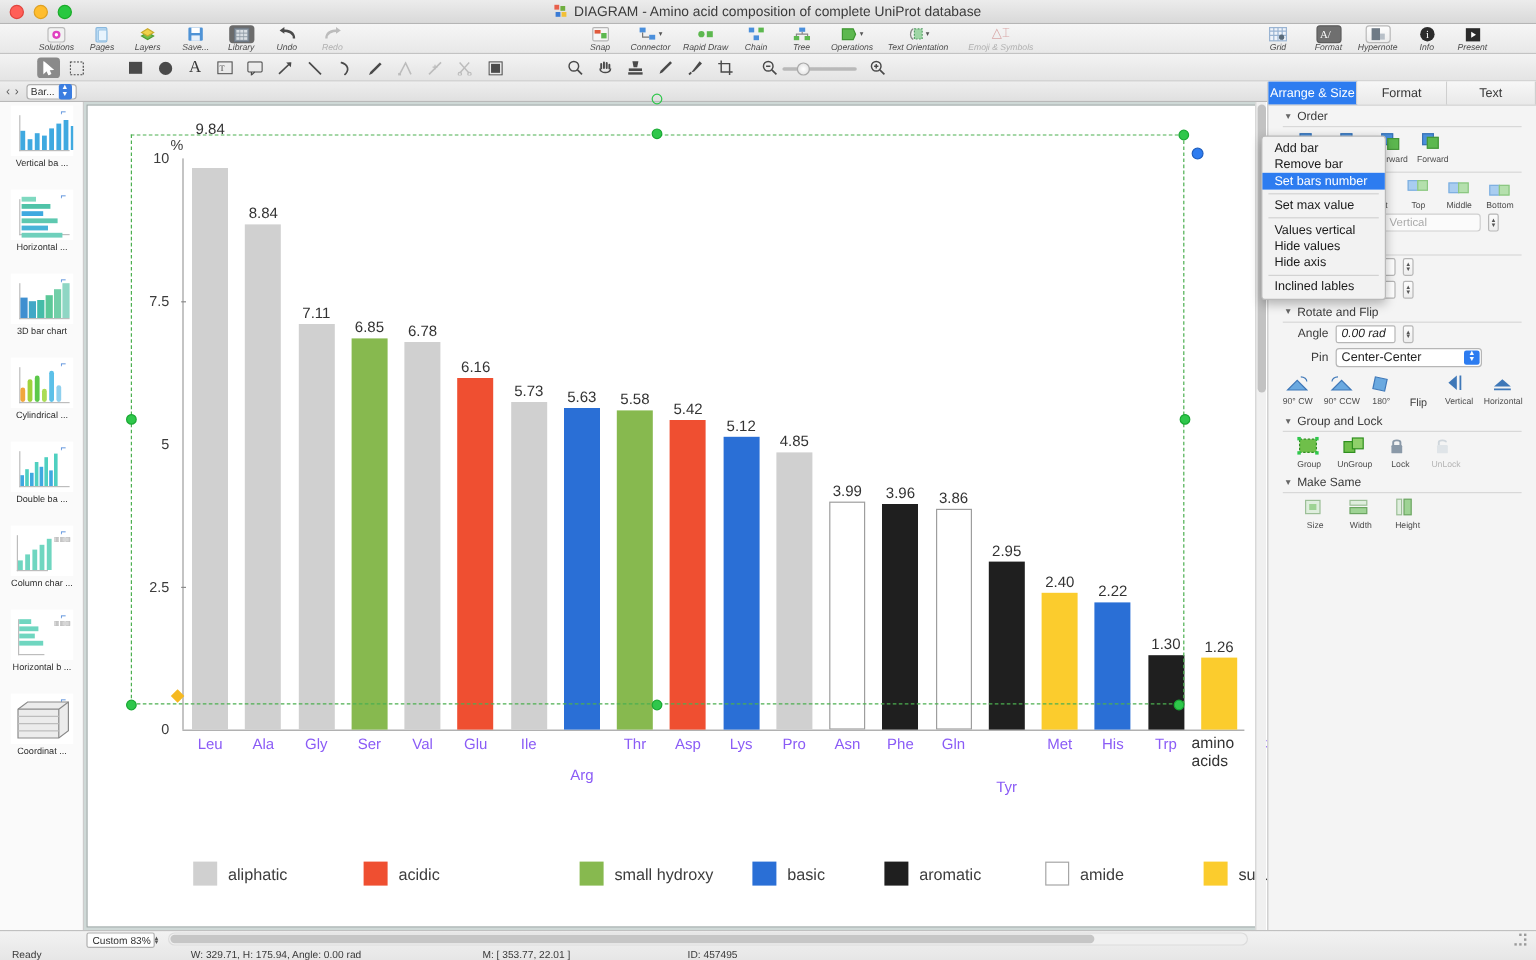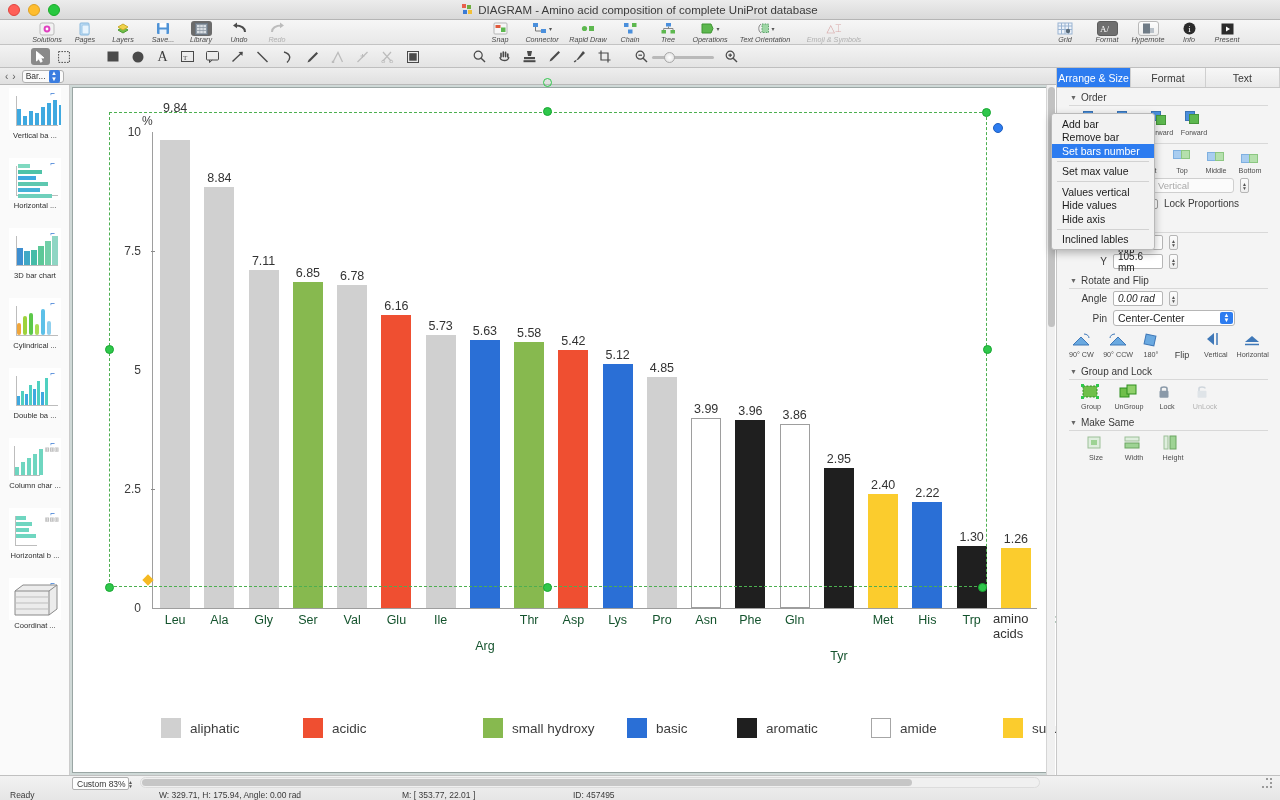--- a/index.html
+++ b/index.html
@@ -141,21 +141,21 @@
   .axis-v { position:absolute; left:39px; top:24px; width:1px; height:476px; background:#9e9e9e; }
   .axis-h { position:absolute; left:39px; top:500px; width:885px; height:1px; background:#9e9e9e; }
 
   .bars { position:absolute; left:40px; top:24px; width:885px; height:476px; }
   .barcol { position:absolute; bottom:0; }
   .bar { position:absolute; bottom:0; width:100%; }
   .bar.amide { background:#ffffff; border:1px solid #9e9e9e; }
   .barval {
     position:absolute; width:70px; text-align:center; font-size:12.5px; color:#333333;
   }
-  .xlabel { position:absolute; top:505px; font-size:12.5px; color:#14532d; text-align:center; width:60px; }
+  .xlabel { position:absolute; top:505px; font-size:12.5px; color:#8b5cf6; text-align:center; width:60px; }
   .xaxis-title { position:absolute; left:880px; top:503px; font-size:13px; color:#333333; }
 
   
   .legend { position:absolute; left:88px; top:630px; width:910px; height:32px; }
   .leg { position:absolute; display:flex; align-items:center; gap:9px; }
   .swatch { width:20px; height:20px; }
   .swatch.amide { background:#ffffff; border:1px solid #a6a6a6; }
   .leg-label { font-size:13.5px; color:#3d3d3d; }
 
   
@@ -1040,28 +1040,20 @@
         <svg width="11" height="9" viewBox="0 0 11 9">
             <rect x="0" y="0" width="7" height="2.4" fill="#e07b6a"></rect>
             <rect x="1" y="3.4" width="9" height="2.4" fill="#7fc0e8"></rect>
             <rect x="2" y="6.6" width="6" height="2.4" fill="#8ccf78"></rect>
           </svg>
         <span>Vertical</span>
       </div>
       <div class="spin">▲<br>▼</div>
     </div>
 
-    <div style="display:flex; align-items:center; gap:6px; padding:1px 10px 4px 16px;">
-      <div class="inp" style="width:44px;">&nbsp;</div>
-      <div class="spin">▲<br>▼</div>
-      <div style="display:flex; align-items:center; gap:6px; margin-left:10px;">
-        <div class="chk"></div>
-        <span style="font-size:10px;color:#3a3a3a;">Lock Proportions</span>
-      </div>
-    </div>
 
     <div class="sec-head">
       <span class="tri">▼</span>
       <span>Position</span>
     </div>
     <div class="sec-rule"></div>
     <div class="field-row">
       <span class="field-lab">X</span>
       <div class="inp" style="width:50px;">180.9 mm</div>
       <div class="spin">▲<br>▼</div>

